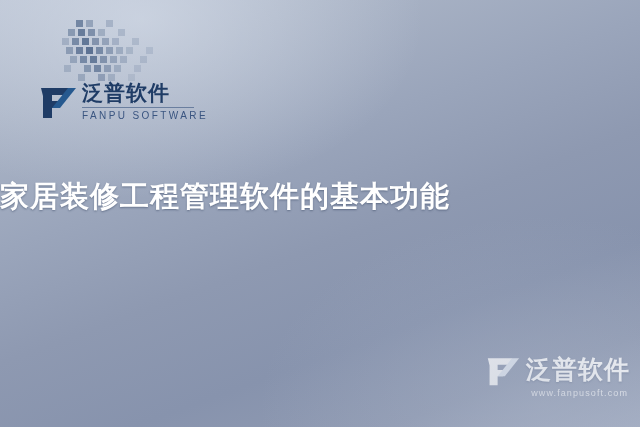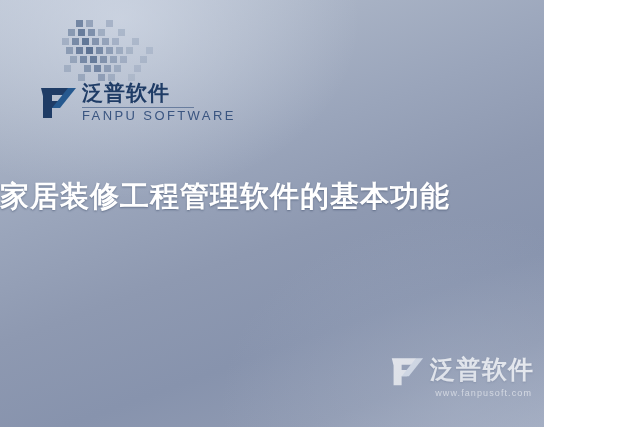--- a/index.html
+++ b/index.html
@@ -7,21 +7,21 @@
     padding: 0;
   }
   body {
     width: 640px;
     height: 427px;
     overflow: hidden;
     font-family: "Liberation Sans", sans-serif;
   }
   #slide {
     position: relative;
-    width: 544px;
+    width: 640px;
     height: 427px;
     background: linear-gradient(160deg, #b9c2d2 0%, #aab4c6 18%, #9aa5bb 38%, #8e99b1 55%, #8793ad 72%, #8f9ab2 86%, #a3adc2 100%);
     overflow: hidden;
   }
   
   #slide::before {
     content: "";
     position: absolute;
     left: -10%;
     top: -20%;
@@ -82,21 +82,21 @@
     font-family: "DejaVu Sans", sans-serif;
     font-size: 21px;
     font-weight: bold;
     color: #1f3c66;
     letter-spacing: 1px;
     line-height: 26px;
     white-space: nowrap;
   }
   .logo-en {
     font-family: "Liberation Sans", sans-serif;
-    font-size: 13px;
+    font-size: 10px;
     color: #3a5580;
     letter-spacing: 2.4px;
     line-height: 11px;
     white-space: nowrap;
     padding-top: 2px;
     border-top: 1px solid rgba(45,75,120,0.55);
     margin-top: 1px;
     width: 112px;
   }
 

